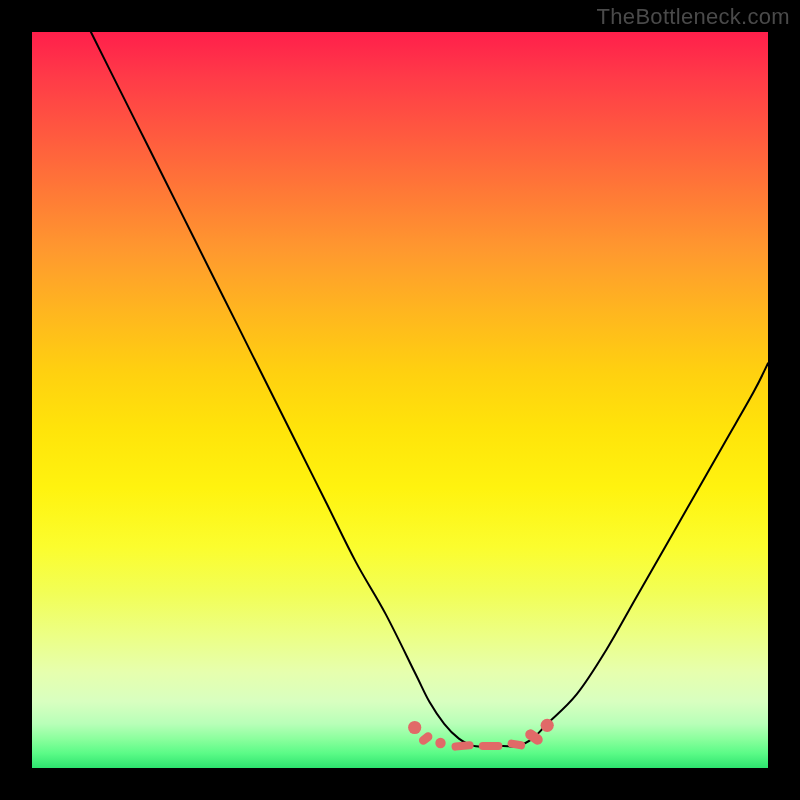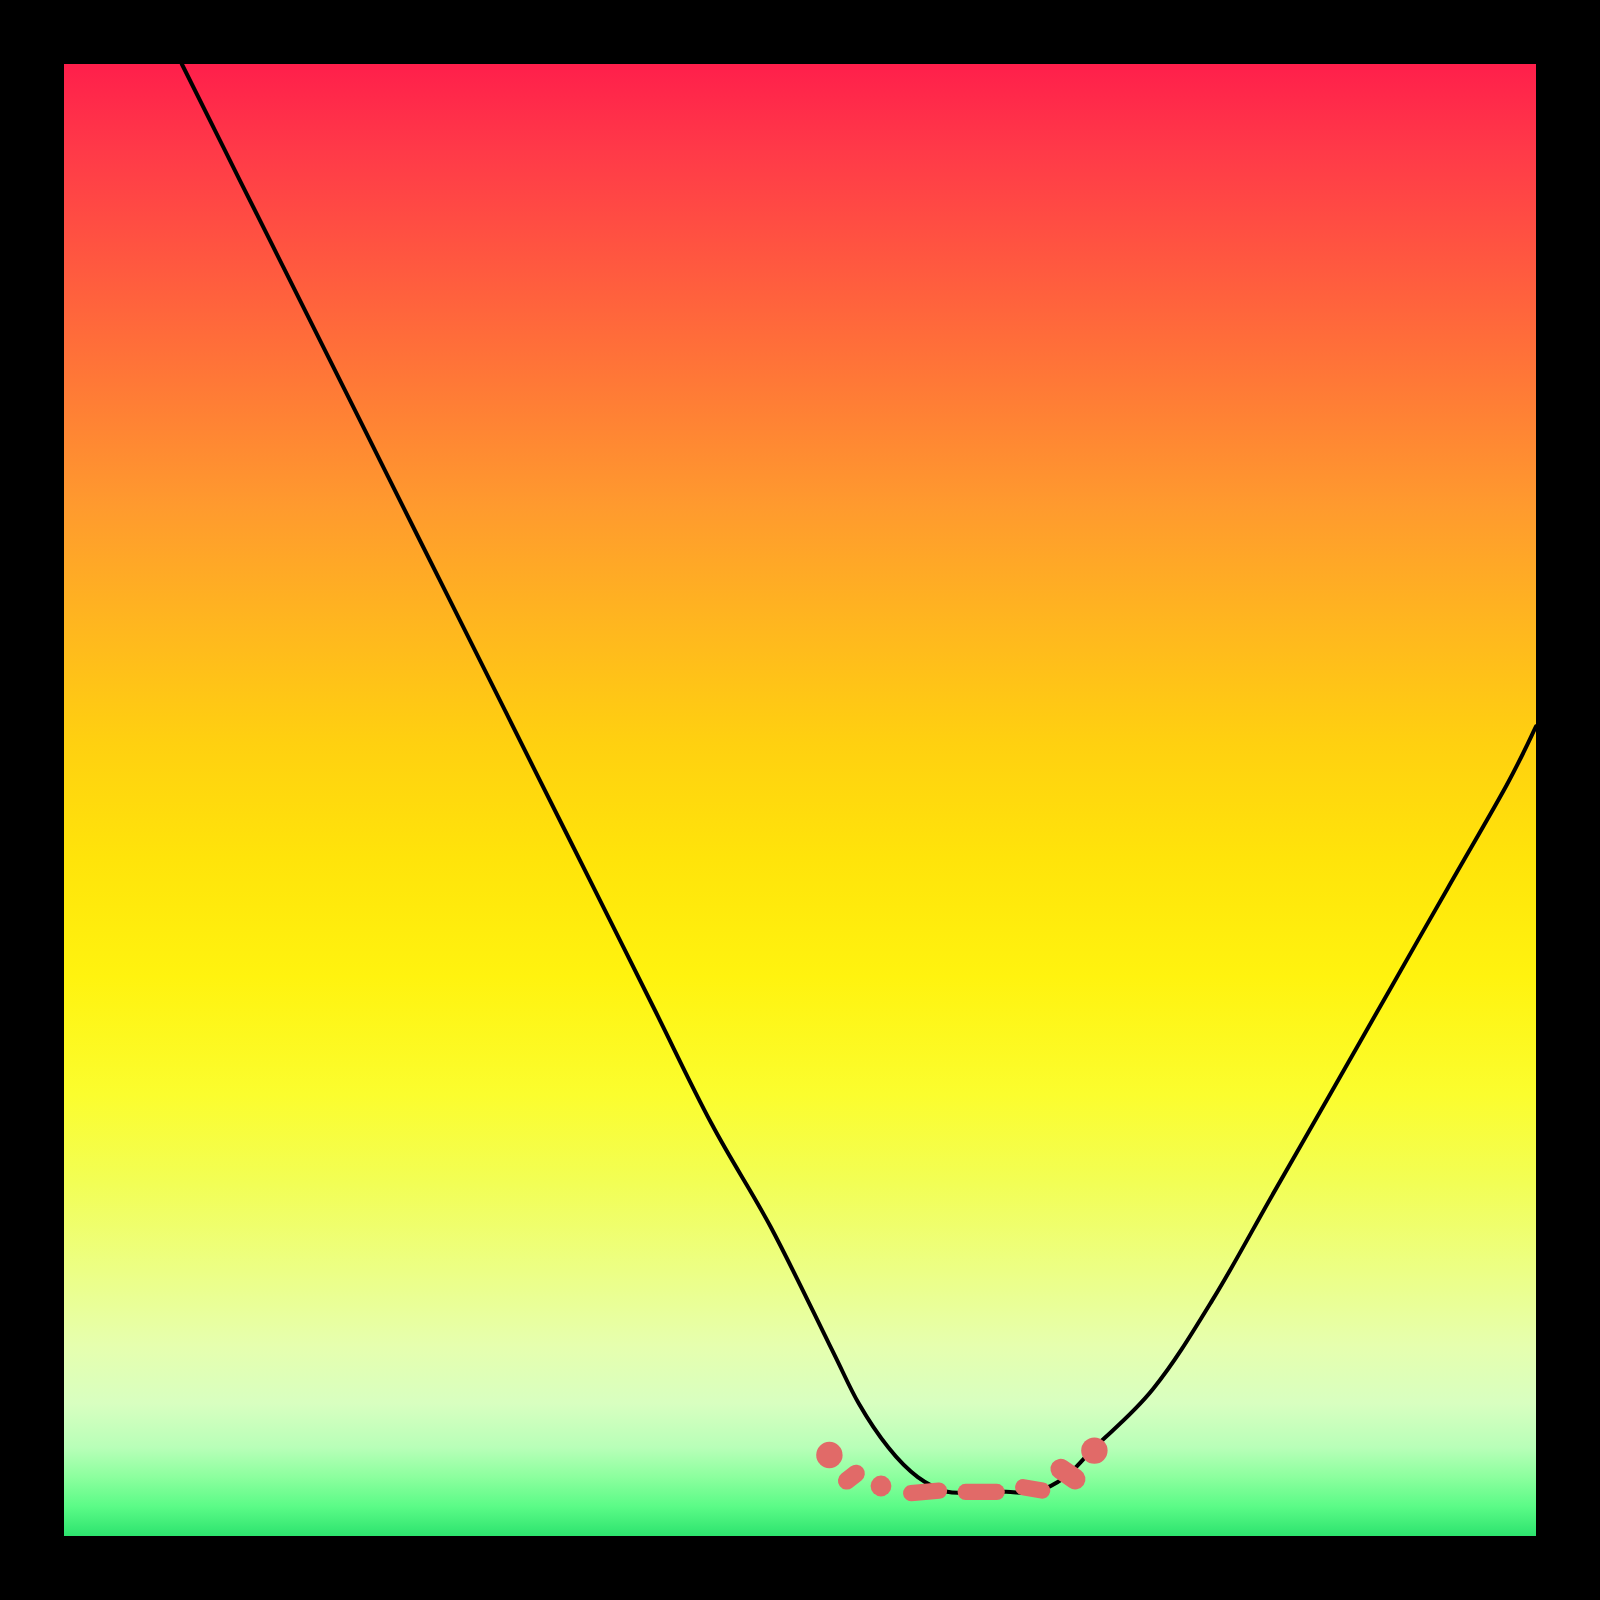--- a/index.html
+++ b/index.html
@@ -75,20 +75,21 @@
   }
   .marker-pill {
     fill: #e16a68;
     stroke: none;
   }
 </style>
 </head>
 <body>
 
 <div class="frame">
+  <div class="watermark">TheBottleneck.com</div>
 
   <div class="plot-area">
     <svg class="overlay" viewBox="0 0 736 736">
       <path id="curve-path" class="curve" d="M 58.9 0.0 C 64.2 10.6, 77.7 37.7, 88.3 58.9 C 98.9 80.1, 107.2 96.6, 117.8 117.8 C 128.4 139.0, 136.6 155.4, 147.2 176.6 C 157.8 197.8, 166.0 214.3, 176.6 235.5 C 187.2 256.7, 195.5 273.2, 206.1 294.4 C 216.7 315.6, 224.9 332.1, 235.5 353.3 C 246.1 374.5, 254.4 391.0, 265.0 412.2 C 275.6 433.4, 283.8 449.8, 294.4 471.0 C 305.0 492.2, 313.2 510.0, 323.8 529.9 C 334.4 549.8, 342.7 561.6, 353.3 581.4 C 363.9 601.3, 374.8 624.4, 382.7 640.3 C 390.7 656.2, 392.1 660.5, 397.4 669.8 C 402.7 679.0, 406.9 685.2, 412.2 691.8 C 417.5 698.5, 421.6 702.6, 426.9 706.6 C 432.2 710.5, 436.3 712.6, 441.6 713.9 C 446.9 715.2, 451.0 713.9, 456.3 713.9 C 461.6 713.9, 465.7 713.9, 471.0 713.9 C 476.3 713.9, 480.5 715.2, 485.8 713.9 C 491.1 712.6, 495.2 710.5, 500.5 706.6 C 505.8 702.6, 507.3 699.8, 515.2 691.8 C 523.1 683.9, 534.0 675.6, 544.6 662.4 C 555.2 649.2, 563.5 635.5, 574.1 618.2 C 584.7 601.0, 592.9 585.3, 603.5 566.7 C 614.1 548.2, 622.4 533.7, 633.0 515.2 C 643.6 496.7, 651.8 482.2, 662.4 463.7 C 673.0 445.1, 681.2 430.7, 691.8 412.2 C 702.4 393.6, 713.3 375.2, 721.3 360.6 C 729.2 346.1, 733.4 336.5, 736.0 331.2"></path>
       <g id="markers-group">
           <circle class="marker" cx="382.7" cy="695.5" r="6.6"></circle>
           <rect class="marker-pill" x="386.4" y="702.1" width="14.7" height="8.8" rx="4.4" transform="rotate(-38,393.8,706.6)"></rect>
           <circle class="marker" cx="408.5" cy="711.0" r="5.2"></circle>
           <rect class="marker-pill" x="419.5" y="709.9" width="22.1" height="8.1" rx="4.0" transform="rotate(-5,430.6,713.9)"></rect>
           <rect class="marker-pill" x="446.8" y="709.9" width="23.6" height="8.1" rx="4.0" transform="rotate(0,458.5,713.9)"></rect>

